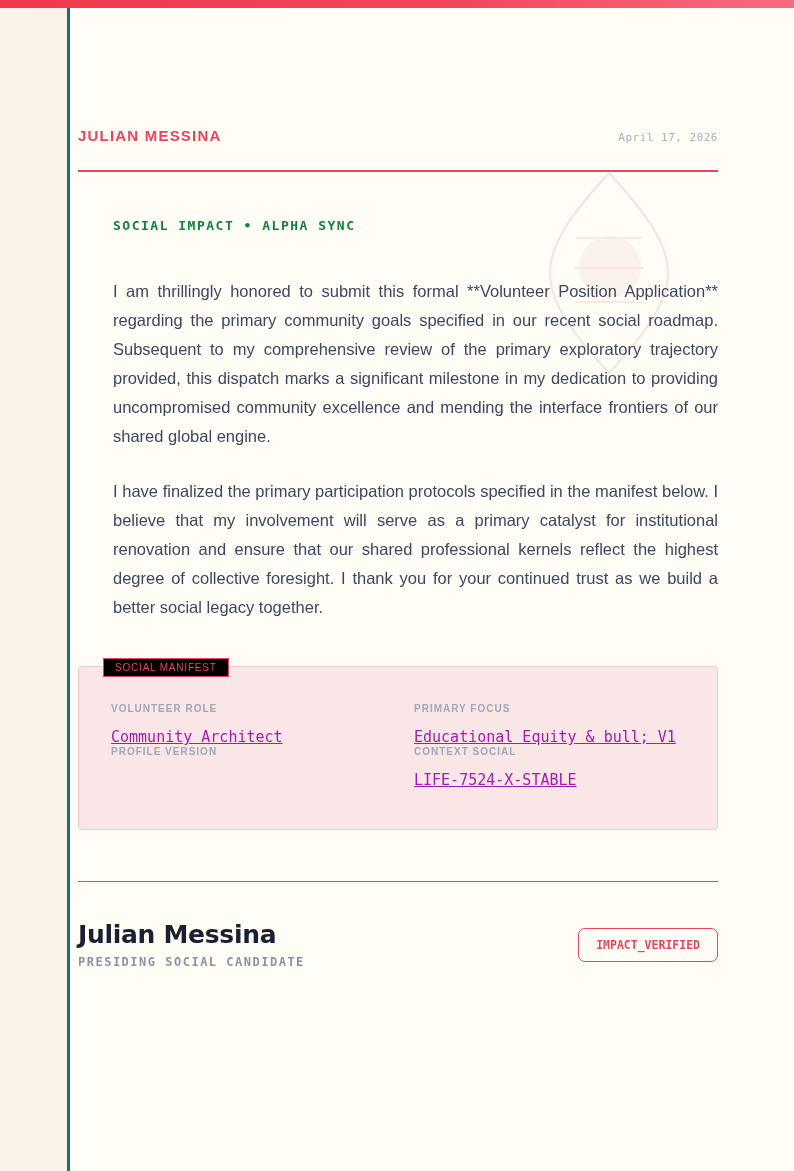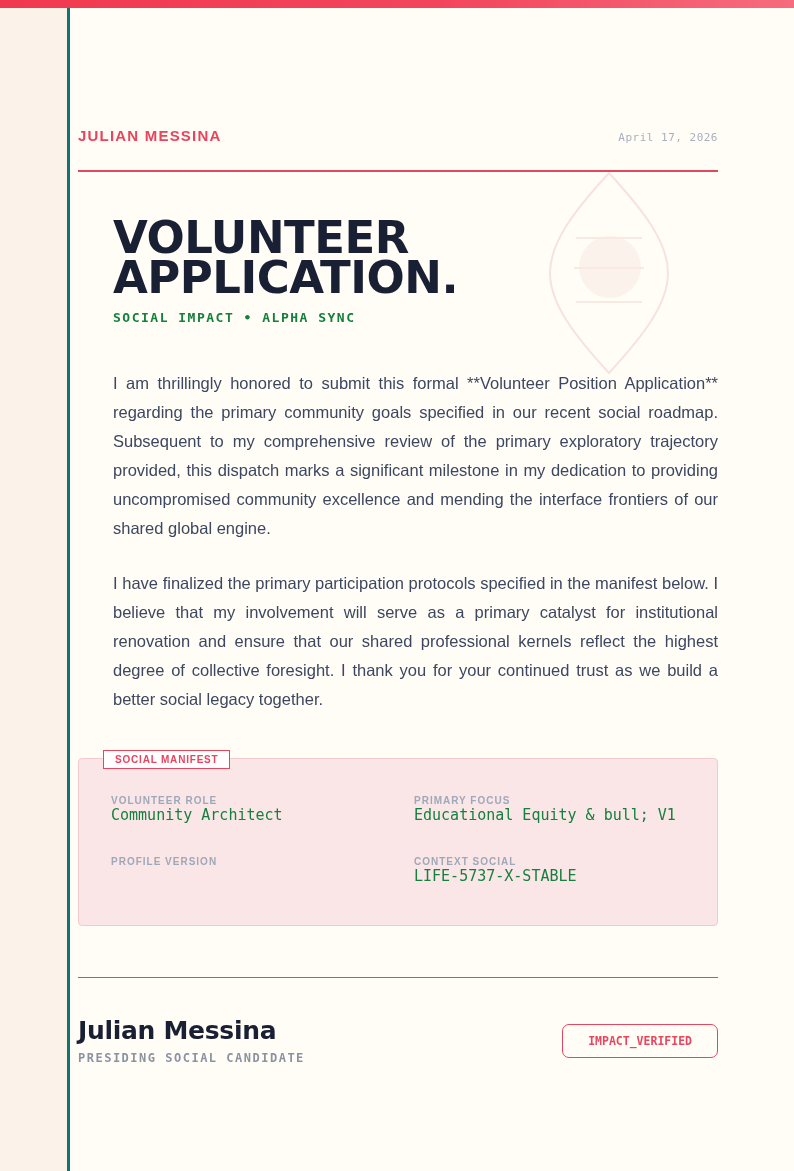--- a/index.html
+++ b/index.html
@@ -62,55 +62,55 @@
   .body-copy p + p { margin-top:26px; }
 
   
   .manifest {
     position:relative; margin-top:44px;
     background:#FBE6E7; border:1px solid #F3C9CE; border-radius:4px;
     padding:36px 32px 40px 32px;
   }
   .manifest-chip {
     position:absolute; top:-9px; left:24px;
-    background:#ffffff; border:1.5px solid #E8455F; color:#E8455F;
-    font-size:10px; font-weight:bold; letter-spacing:0.8px;
+    background:#000000; border:1.5px solid #E8455F; color:#E8455F;
+    font-size:10px; font-weight:normal; letter-spacing:0.8px;
     padding:3px 11px;
   }
   .manifest-grid {
-    display:grid; grid-template-columns:303px 1fr; row-gap:32px;
+    display:grid; grid-template-columns:303px 1fr; 
   }
   .field-label {
     color:#9FA8B8; font-size:10px; font-weight:bold; letter-spacing:1px;
   }
   .field-value {
-    margin-top:0;
+    margin-top:14px;
     font-family:"DejaVu Sans Mono","Liberation Mono",monospace;
-    font-size:15px; color:#15803d; font-weight:500;
+    font-size:15px; color:#a21caf; font-weight:500;text-decoration:underline;
   }
 
   .sig-rule-wrap { margin-top:51px; }
   .signature-row {
     margin-top:38px;
     display:flex; justify-content:space-between; align-items:center;
   }
   .sig-name {
     font-family:"DejaVu Sans","Liberation Sans",sans-serif;
     font-weight:900; font-size:25px; color:#1A2034; letter-spacing:-0.3px;
   }
   .sig-role {
     margin-top:6px;
     font-family:"DejaVu Sans Mono","Liberation Mono",monospace;
     font-weight:bold; font-size:12px; letter-spacing:1.5px; color:#8B93A3;
   }
   .verified-badge {
     font-family:"DejaVu Sans Mono","Liberation Mono",monospace;
     font-weight:bold; font-size:11.5px; color:#E8455F;
     border:1.3px solid #E8455F; border-radius:7px;
-    padding:9px 25px; background:transparent;
+    padding:9px 17px; background:transparent;
   }
 </style>
 </head>
 <body>
 
 <div class="topbar"></div>
 
 <div class="paper">
 
   <svg class="watermark" viewBox="0 0 122 206" xmlns="http://www.w3.org/2000/svg">
@@ -123,24 +123,20 @@
 
   <div class="inner">
 
     <div class="header-row">
       <span class="author-name">JULIAN MESSINA</span>
       <span class="doc-date">April 17, 2026</span>
     </div>
     <hr class="rule-top">
 
     <div class="title-block">
-      <h1 class="doc-title">
-        <span>VOLUNTEER</span><br>
-        <span>APPLICATION.</span>
-      </h1>
       <div class="doc-subtitle">SOCIAL IMPACT • ALPHA SYNC</div>
     </div>
 
     <div class="body-copy">
       <p>I am thrillingly honored to submit this formal **Volunteer Position Application** regarding the primary community goals specified in our recent social roadmap. Subsequent to my comprehensive review of the primary exploratory trajectory provided, this dispatch marks a significant milestone in my dedication to providing uncompromised community excellence and mending the interface frontiers of our shared global engine.</p>
       <p>I have finalized the primary participation protocols specified in the manifest below. I believe that my involvement will serve as a primary catalyst for institutional renovation and ensure that our shared professional kernels reflect the highest degree of collective foresight. I thank you for your continued trust as we build a better social legacy together.</p>
     </div>
 
     <div class="manifest">
       <div class="manifest-chip">SOCIAL MANIFEST</div>
@@ -151,21 +147,21 @@
         </div>
         <div class="manifest-field">
           <div class="field-label">PRIMARY FOCUS</div>
           <div class="field-value">Educational Equity &amp; bull; V1</div>
         </div>
         <div class="manifest-field">
           <div class="field-label">PROFILE VERSION</div>
         </div>
         <div class="manifest-field">
           <div class="field-label">CONTEXT SOCIAL</div>
-          <div class="field-value">LIFE-5737-X-STABLE</div>
+          <div class="field-value">LIFE-7524-X-STABLE</div>
         </div>
       </div>
     </div>
 
     <div class="sig-rule-wrap">
       <hr class="rule-bottom">
     </div>
 
     <div class="signature-row">
       <div>

